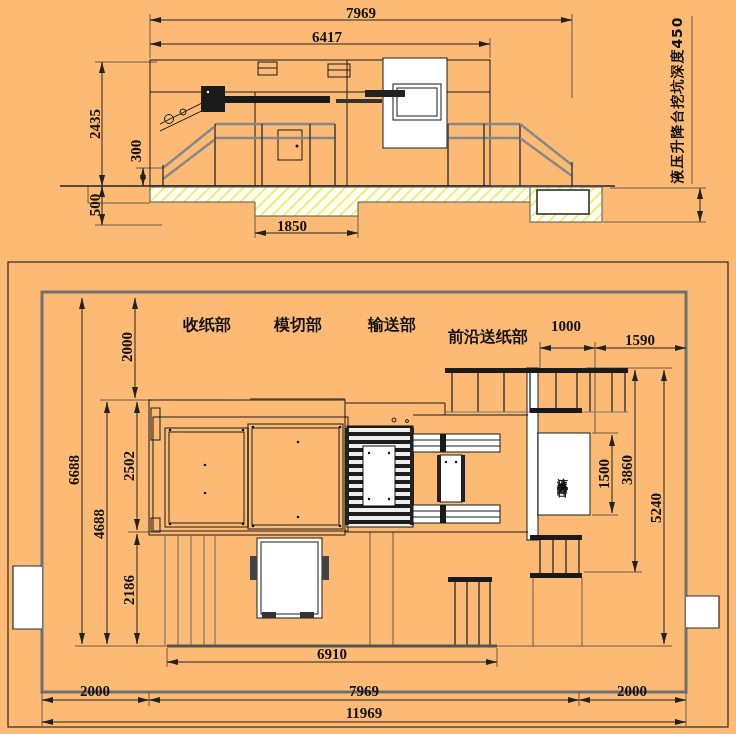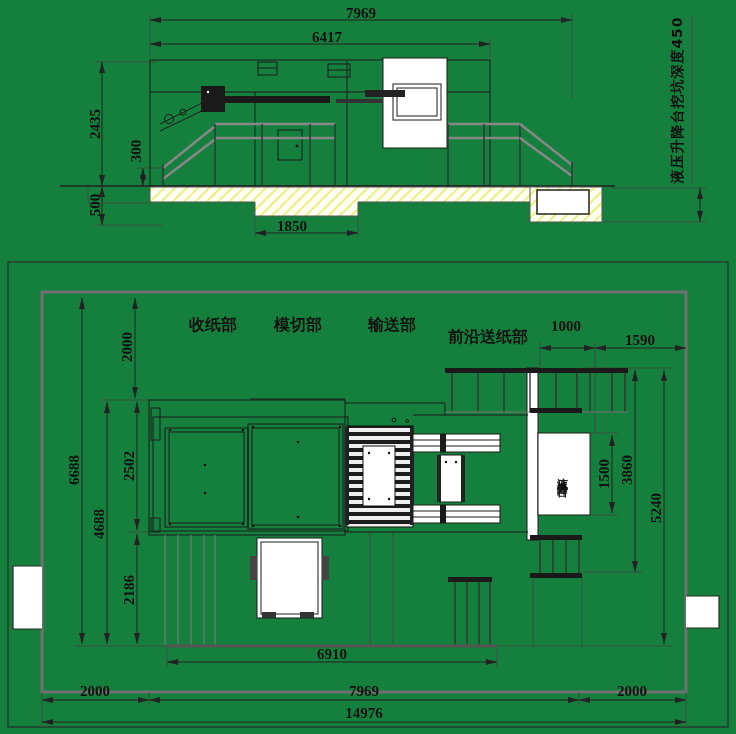--- a/index.html
+++ b/index.html
@@ -1,16 +1,16 @@
 <!DOCTYPE html>
 <html><head>
 <meta charset="utf-8">
 <style>
   html,body{margin:0;padding:0;background:#fff}
-  .stage{position:relative;width:736px;height:734px;background:#15803d;overflow:hidden;
+  .stage{position:relative;width:736px;height:734px;background:#fdba74;overflow:hidden;
          font-family:"Liberation Serif","DejaVu Serif",serif;}
   svg{position:absolute;left:0;top:0}
   .t{position:absolute;transform:translate(-50%,-50%);font:bold 15px "Liberation Serif","DejaVu Serif",serif;
      color:#111;white-space:nowrap;z-index:2}
   .tr{transform:translate(-50%,-50%) rotate(-90deg)}
   .cjk{font:bold 16px "DejaVu Sans","Liberation Sans",sans-serif}
   .note{font:bold 14px "DejaVu Sans","Liberation Sans",sans-serif;letter-spacing:1px}
   .liftv{position:absolute;transform:translate(-50%,-50%);writing-mode:vertical-rl;text-orientation:upright;
      font:bold 11px "DejaVu Sans","Liberation Sans",sans-serif;color:#111;letter-spacing:2px;z-index:2}
   .dim{stroke:#222;stroke-width:1;fill:none;marker-start:url(#as);marker-end:url(#ae)}
@@ -223,35 +223,35 @@
 </svg>
 
 <div class="t" style="left:361px;top:13px">7969</div>
 <div class="t" style="left:327px;top:37px">6417</div>
 <div class="t tr" style="left:95px;top:124px">2435</div>
 <div class="t tr" style="left:136px;top:151px">300</div>
 <div class="t tr" style="left:95px;top:205px">500</div>
 <div class="t" style="left:292px;top:226px">1850</div>
 <div class="t tr note" style="left:678px;top:100px">液压升降台挖坑深度450</div>
 
-<div class="t cjk" style="left:213px;top:325px">收纸部</div>
+<div class="t cjk" style="left:207px;top:325px">收纸部</div>
 <div class="t cjk" style="left:298px;top:325px">模切部</div>
 <div class="t cjk" style="left:392px;top:325px">输送部</div>
 <div class="t cjk" style="left:488px;top:337px">前沿送纸部</div>
 <div class="liftv" style="left:561px;top:474px">液压升降台</div>
 
 <div class="t tr" style="left:127px;top:347px">2000</div>
 <div class="t tr" style="left:74px;top:470px">6688</div>
 <div class="t tr" style="left:99px;top:524px">4688</div>
 <div class="t tr" style="left:129px;top:466px">2502</div>
 <div class="t tr" style="left:129px;top:590px">2186</div>
 <div class="t" style="left:566px;top:326px">1000</div>
 <div class="t" style="left:640px;top:340px">1590</div>
 <div class="t tr" style="left:604px;top:474px">1500</div>
 <div class="t tr" style="left:627px;top:470px">3860</div>
 <div class="t tr" style="left:656px;top:508px">5240</div>
 <div class="t" style="left:332px;top:654px">6910</div>
 <div class="t" style="left:95px;top:691px">2000</div>
 <div class="t" style="left:364px;top:691px">7969</div>
 <div class="t" style="left:632px;top:691px">2000</div>
-<div class="t" style="left:364px;top:713px">14976</div>
+<div class="t" style="left:364px;top:713px">11969</div>
 
 </div>
 
 </body></html>

